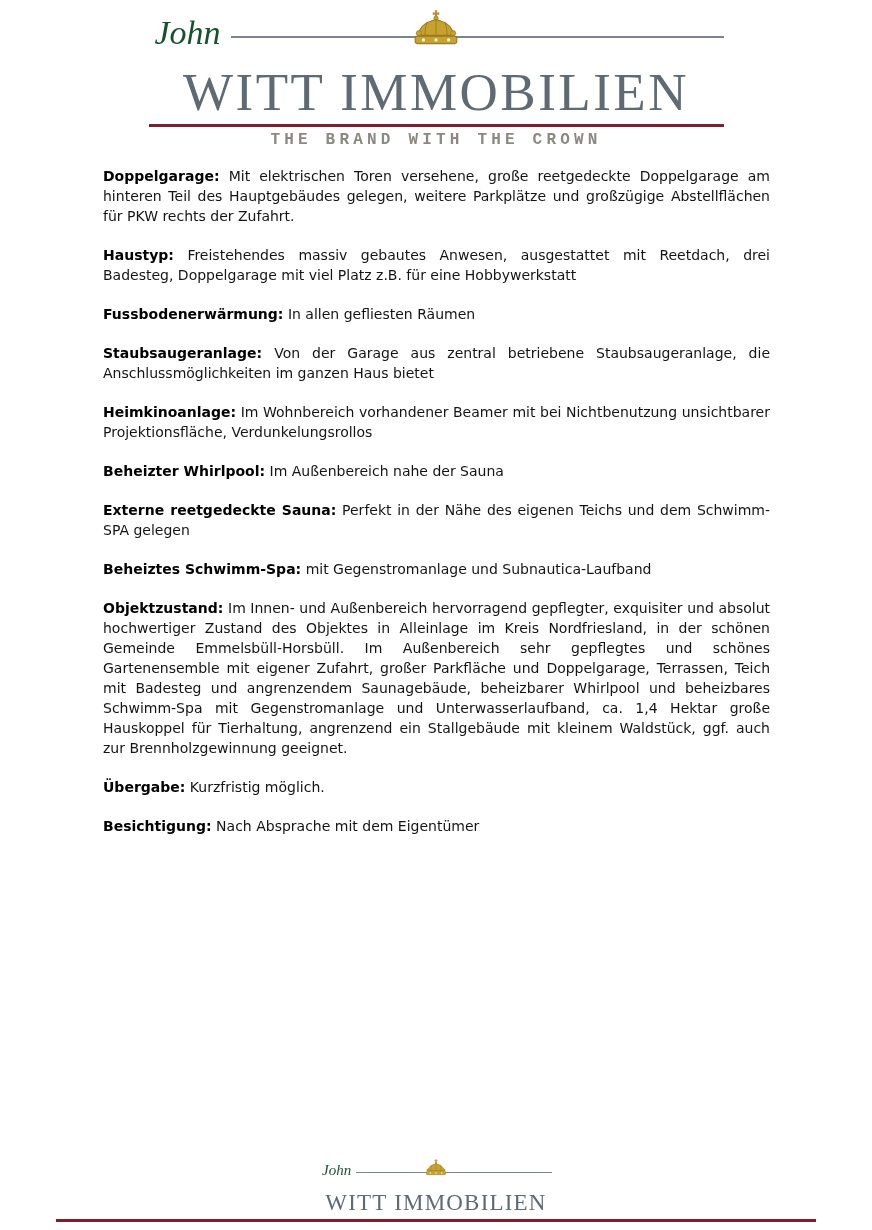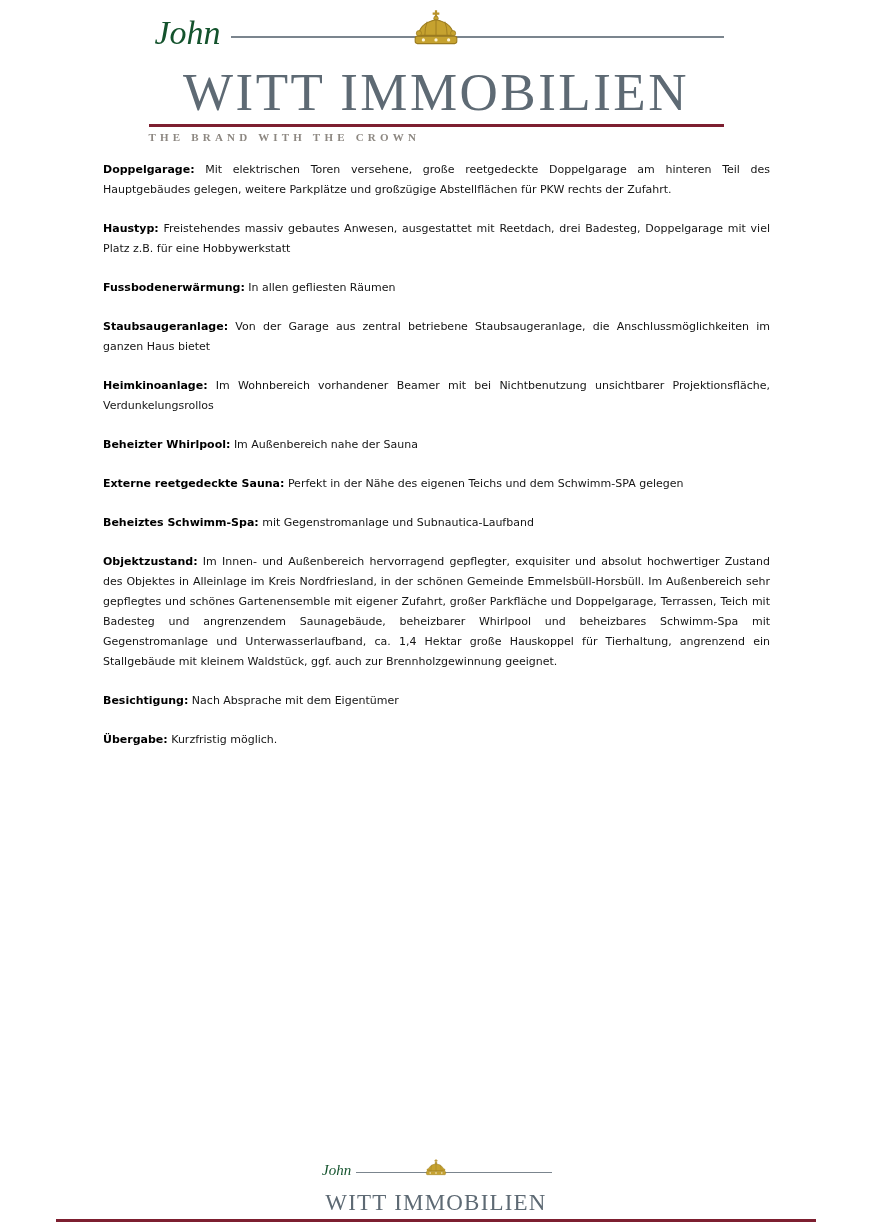--- a/index.html
+++ b/index.html
@@ -56,36 +56,36 @@
     line-height: 1;
     margin-top: 12px;
     white-space: nowrap;
   }
   .brand-rule {
     height: 3px;
     background: #7d1f30;
     margin-top: 5px;
   }
   .tagline {
-    text-align: left;
-    font-family: Liberation Serif, serif;
+    text-align: center;
+    font-family: Liberation Mono, monospace;
     font-weight: bold;
-    font-size: 11px;
+    font-size: 16px;
     letter-spacing: 4.2px;
     color: #8d8882;
     margin-top: 4px;
   }
 
   
   main {
     padding: 17px 102px 0 103px;
   }
   p.para {
     margin: 0 0 19px 0;
-    font-size: 11px;
+    font-size: 14px;
     line-height: 20px;
     color: #141414;
     text-align: justify;
   }
   p.para strong {
     font-weight: bold;
     color: #000000;
   }
 
   
@@ -152,22 +152,22 @@
 <main>
   <p class="para"><strong>Doppelgarage:</strong> <span>Mit elektrischen Toren versehene, große reetgedeckte Doppelgarage am hinteren Teil des Hauptgebäudes gelegen, weitere Parkplätze und großzügige Abstellflächen für PKW rechts der Zufahrt.</span></p>
   <p class="para"><strong>Haustyp:</strong> <span>Freistehendes massiv gebautes Anwesen, ausgestattet mit Reetdach, drei Badesteg, Doppelgarage mit viel Platz z.B. für eine Hobbywerkstatt</span></p>
   <p class="para"><strong>Fussbodenerwärmung:</strong> <span>In allen gefliesten Räumen</span></p>
   <p class="para"><strong>Staubsaugeranlage:</strong> <span>Von der Garage aus zentral betriebene Staubsaugeranlage, die Anschlussmöglichkeiten im ganzen Haus bietet</span></p>
   <p class="para"><strong>Heimkinoanlage:</strong> <span>Im Wohnbereich vorhandener Beamer mit bei Nichtbenutzung unsichtbarer Projektionsfläche, Verdunkelungsrollos</span></p>
   <p class="para"><strong>Beheizter Whirlpool:</strong> <span>Im Außenbereich nahe der Sauna</span></p>
   <p class="para"><strong>Externe reetgedeckte Sauna:</strong> <span>Perfekt in der Nähe des eigenen Teichs und dem Schwimm-SPA gelegen</span></p>
   <p class="para"><strong>Beheiztes Schwimm-Spa:</strong> <span>mit Gegenstromanlage und Subnautica-Laufband</span></p>
   <p class="para"><strong>Objektzustand:</strong> <span>Im Innen- und Außenbereich hervorragend gepflegter, exquisiter und absolut hochwertiger Zustand des Objektes in Alleinlage im Kreis Nordfriesland, in der schönen Gemeinde Emmelsbüll-Horsbüll. Im Außenbereich sehr gepflegtes und schönes Gartenensemble mit eigener Zufahrt, großer Parkfläche und Doppelgarage, Terrassen, Teich mit Badesteg und angrenzendem Saunagebäude, beheizbarer Whirlpool und beheizbares Schwimm-Spa mit Gegenstromanlage und Unterwasserlaufband, ca. 1,4 Hektar große Hauskoppel für Tierhaltung, angrenzend ein Stallgebäude mit kleinem Waldstück, ggf. auch zur Brennholzgewinnung geeignet.</span></p>
+  <p class="para"><strong>Übergabe:</strong> <span>Kurzfristig möglich.</span></p>
   <p class="para"><strong>Besichtigung:</strong> <span>Nach Absprache mit dem Eigentümer</span></p>
-  <p class="para"><strong>Übergabe:</strong> <span>Kurzfristig möglich.</span></p>
 </main>
 
 <footer>
   <div class="footer-logo">
     <div class="logo-row1">
       <span class="john">John</span>
       <span class="john-line"></span>
       <span class="crown-wrap">
         <svg width="24" height="19" viewBox="0 0 70 52">
           <path d="M35 2 v9 M30.5 6.5 h9" stroke="#b8922a" stroke-width="3" fill="none"></path>

